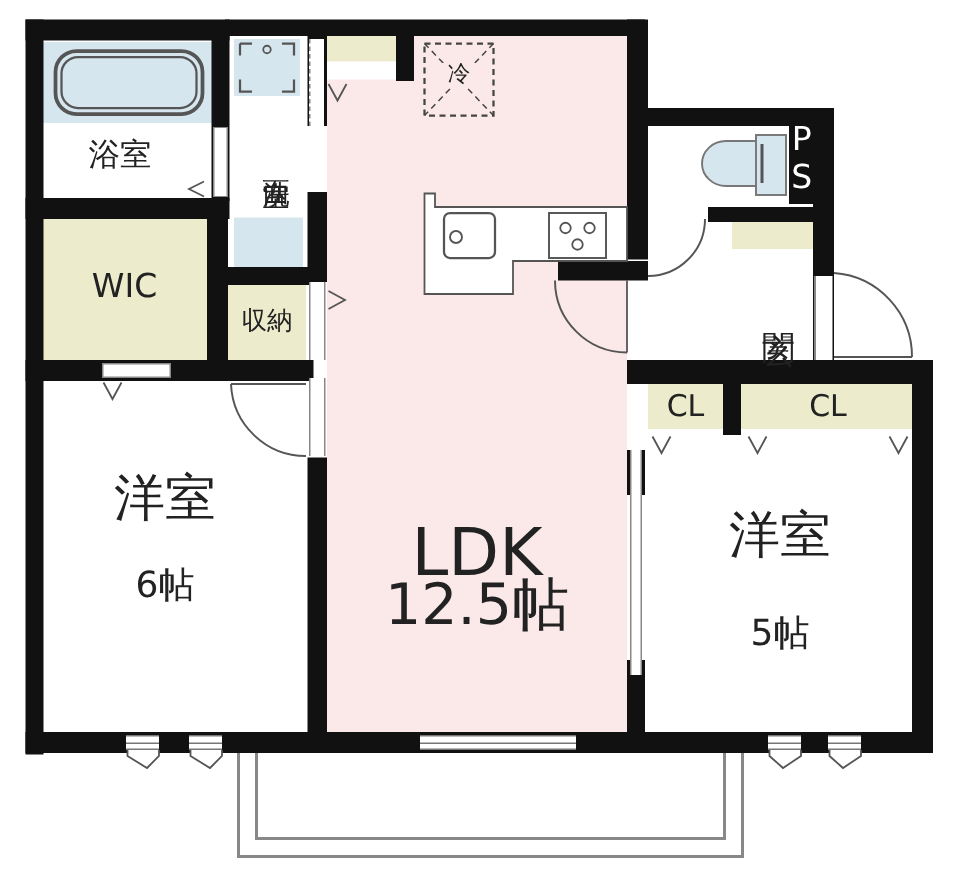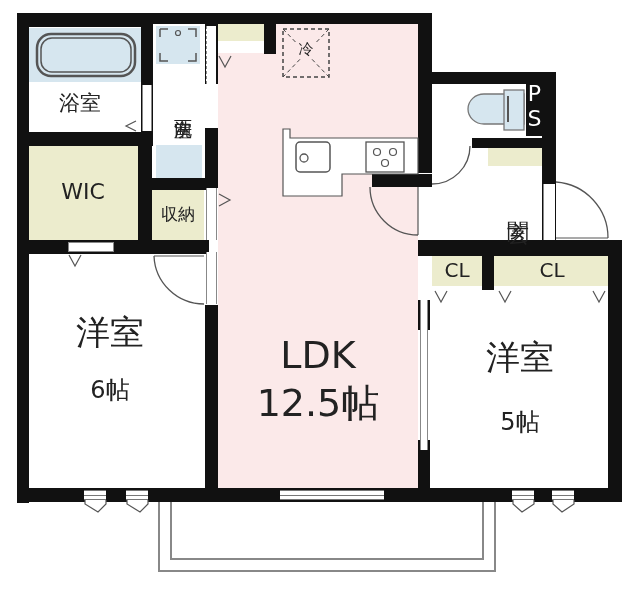--- a/index.html
+++ b/index.html
@@ -155,21 +155,21 @@
     <path d="M1 0 L1 4 L10 12 L22 4 L22 0" fill="#fff" stroke="#555" stroke-width="1.2"></path>
   </svg>
 <svg style="left:552px;top:500px;" width="24" height="14">
     <path d="M1 0 L1 4 L10 12 L22 4 L22 0" fill="#fff" stroke="#555" stroke-width="1.2"></path>
   </svg>
 
 <div class="label" style="left:40px;top:92px;width:80px;font-size:21px;">浴室</div>
 <div class="label vlabel" style="left:166px;top:68px;width:26px;height:76px;font-size:18px;">洗面室</div>
 <div class="label" style="left:40px;top:180px;width:86px;font-size:22px;">WIC</div>
 <div class="label" style="left:150px;top:206px;width:56px;font-size:17px;">収納</div>
-<div class="label" style="left:230px;top:336px;width:176px;font-size:38px;">LDK</div>
+<div class="label" style="left:230px;top:346px;width:176px;font-size:44px;">LDK</div>
 <div class="label" style="left:226px;top:384px;width:184px;font-size:38px;">12.5帖</div>
 <div class="label" style="left:50px;top:315px;width:120px;font-size:34px;">洋室</div>
 <div class="label" style="left:60px;top:378px;width:100px;font-size:24px;">6帖</div>
 <div class="label" style="left:460px;top:340px;width:120px;font-size:34px;">洋室</div>
 <div class="label" style="left:470px;top:410px;width:100px;font-size:24px;">5帖</div>
 <div class="label vlabel" style="left:500px;top:172px;width:30px;height:64px;font-size:22px;">玄関</div>
 <div class="label" style="left:432px;top:260px;width:50px;font-size:20px;">CL</div>
 <div class="label" style="left:494px;top:260px;width:116px;font-size:20px;">CL</div>
 <div class="label vlabel" style="left:526px;top:76px;width:20px;height:60px;font-size:22px;color:#fff;background:#111;">PS</div>
 

